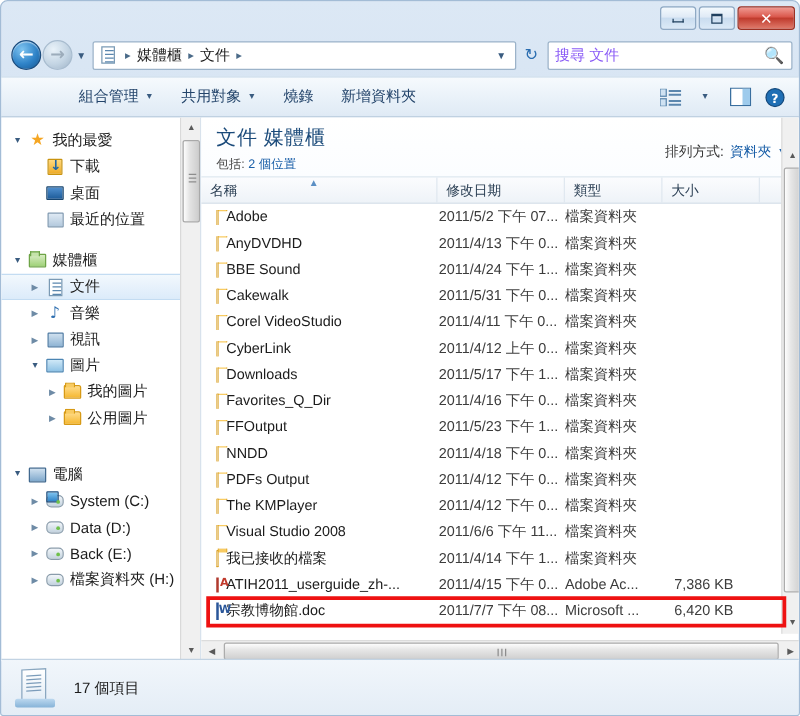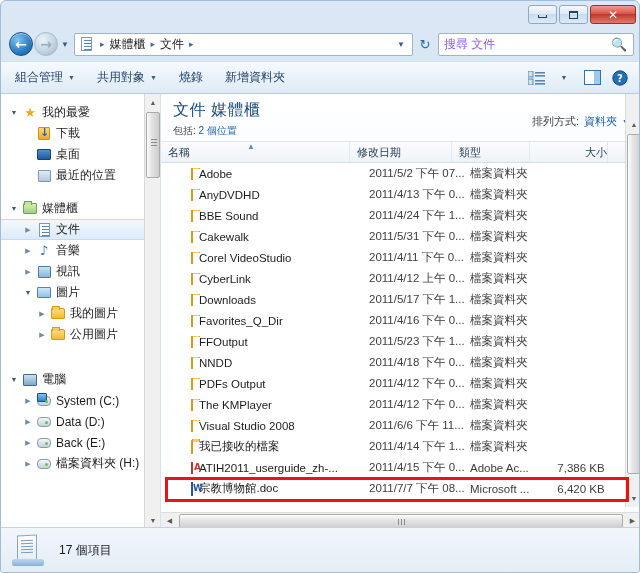--- a/index.html
+++ b/index.html
@@ -105,21 +105,21 @@
   .searchbox .ph { flex:1; font-size:12px; color:#8b5cf6; }
   .searchbox .mag { color:#2a6db0; font-size:13px; }
 
   
   .toolbar {
     position: absolute; left: 0; top: 60px;
     width: 640px; height: 33px;
     background: linear-gradient(to bottom, #f6fafd 0%, #eaf2f9 50%, #dfeaf5 100%);
     border-top: 1px solid #d4e2ee;
     border-bottom: 1px solid #b8cadb;
-    display: flex; align-items: center;
+    display: flex; align-items: center; padding-left: 48px;
   }
   .tbitem {
     font-size: 12px; color: #24456b;
     padding: 3px 8px; margin-left: 6px;
     display: flex; align-items: center; gap: 5px;
     border-radius: 2px;
   }
   .tbitem .car { font-size: 7px; color: #3a5c80; }
   .tbright { margin-left: auto; display: flex; align-items: center; gap: 2px; padding-right: 8px; }
   .tbicon { width: 26px; height: 22px; display:flex; align-items:center; justify-content:center; }
@@ -226,24 +226,24 @@
     height: 22px; display: flex;
     background: linear-gradient(to bottom,#fbfcfe,#eef3f8);
     border-top: 1px solid #dde7f0;
     border-bottom: 1px solid #d2dde8;
     font-size: 11px; color: #2c4055;
   }
   .col { display:flex; align-items:center; padding-left:7px; border-right:1px solid #e0e8f0; position:relative; }
   .col.c-name { width: 189px; }
   .col.c-date { width: 102px; }
   .col.c-type { width: 78px; }
-  .col.c-size { width: 78px; justify-content: flex-end; }
+  .col.c-size { width: 78px; }
   .sortmark { position:absolute; left:86px; top:0px; color:#5b8fc4; font-size:8px; }
 
-  .filelist { position:relative;padding-left:18px; }
+  .filelist { position:relative; }
   .frow {
     height: 21px; display: flex; align-items: center;
     font-size: 11.5px; color: #1c1c1c; white-space: nowrap;
   }
   .frow .fname { width: 189px; display:flex; align-items:center; padding-left:12px; gap:6px; overflow:hidden; }
   .frow .fdate { width: 102px; color:#3c3c3c; padding-left:1px; }
   .frow .ftype { width: 78px; color:#3c3c3c; }
   .frow .fsize { width: 78px; color:#3c3c3c; text-align:center; padding-right:12px; }
 
   

